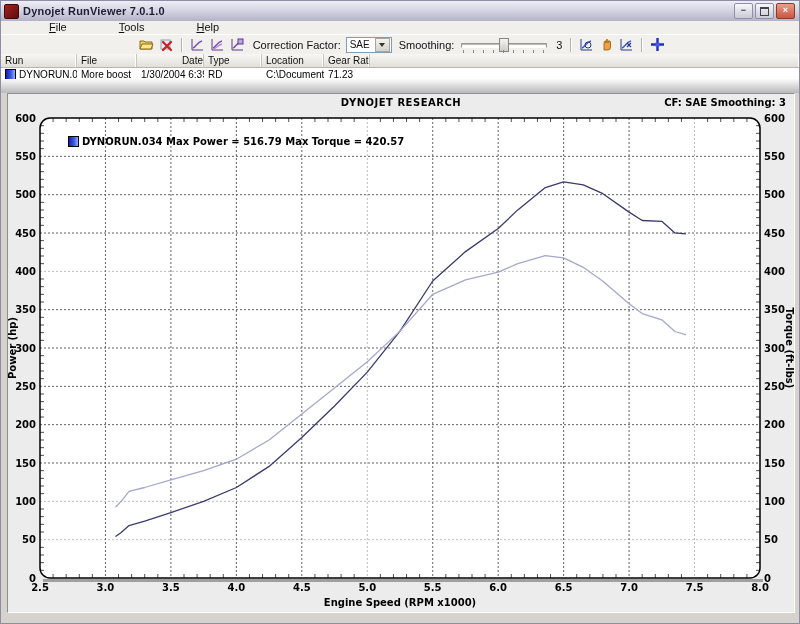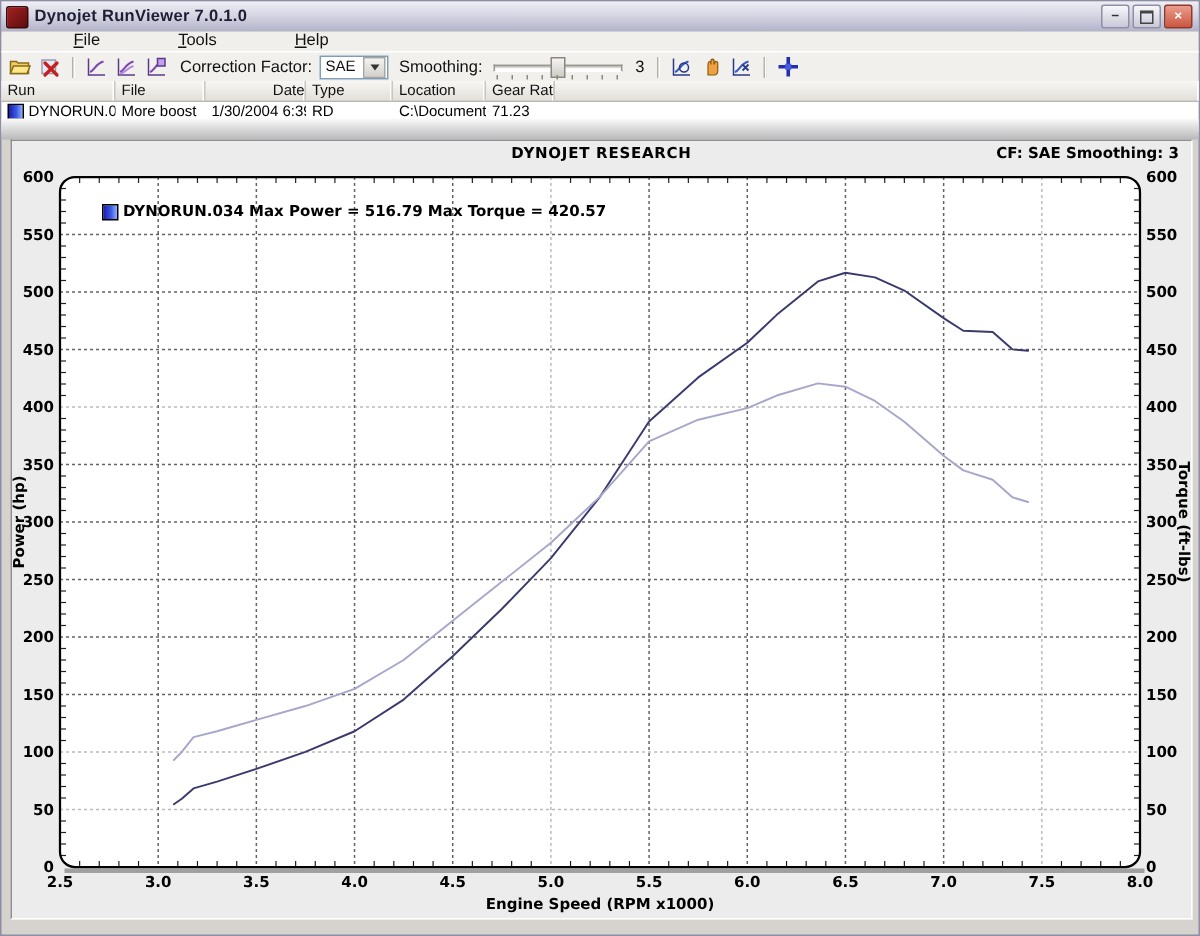--- a/index.html
+++ b/index.html
@@ -23,21 +23,21 @@
 
   
   #menubar{position:absolute;left:0;top:20px;right:0;height:13px;background:#f0efec;
     border-bottom:1px solid #d2cfc9;display:flex;align-items:center;padding-left:2px;}
   .menu-item{display:inline-block;font-size:11px;color:#111;padding:16px 6px;line-height:13px;margin-left:40px;}
   .menu-item::first-letter{text-decoration:underline;}
 
   
   #toolbar{position:absolute;left:0;top:33px;right:0;height:19px;background:#f1f0ed;
     border-top:1px solid #ffffff;border-bottom:1px solid #c6c3bd;
-    display:flex;align-items:center;gap:3px;padding-left:4px;font-size:11px;color:#111;}
+    display:flex;align-items:center;gap:3px;padding-left:4px;font-size:11px;color:#111;justify-content:center;}
   .tb-sep{width:1px;height:14px;background:#b5b2ac;border-right:1px solid #fff;margin:0 3px;}
   .tbtn{width:17px;height:16px;display:flex;align-items:center;justify-content:center;}
   .tb-label{margin:0 2px 0 4px;}
   #cf-select{display:flex;align-items:center;border:1px solid #7f9db9;background:#fff;height:14px;width:44px;}
   #cf-value{flex:1;font-size:10px;padding-left:3px;}
   #cf-arrow-btn{width:13px;height:12px;margin-right:1px;background:linear-gradient(180deg,#f4f3f1,#d4d1cb);
     border:1px solid #a9a6a0;display:flex;align-items:center;justify-content:center;}
   #cf-arrow-btn span{width:0;height:0;border-left:3px solid transparent;border-right:3px solid transparent;border-top:4px solid #333;}
   #smooth-slider{position:relative;width:86px;height:16px;margin:0 2px;}
   #slider-track{position:absolute;left:0;right:0;top:6px;height:3px;background:#fff;

